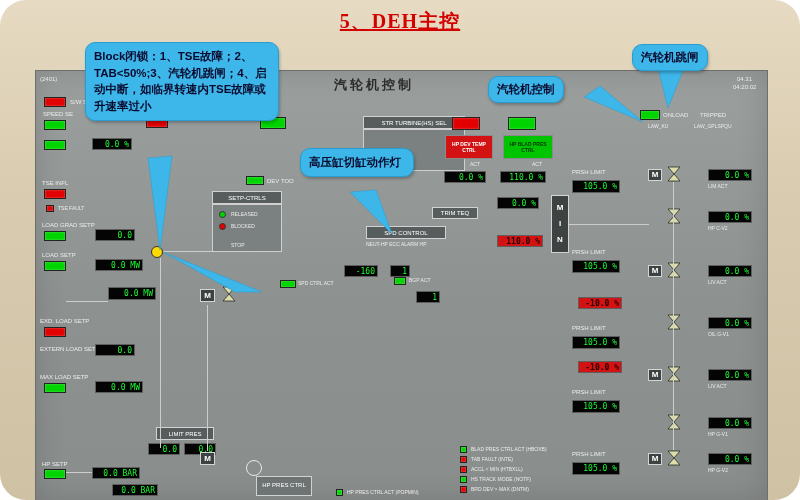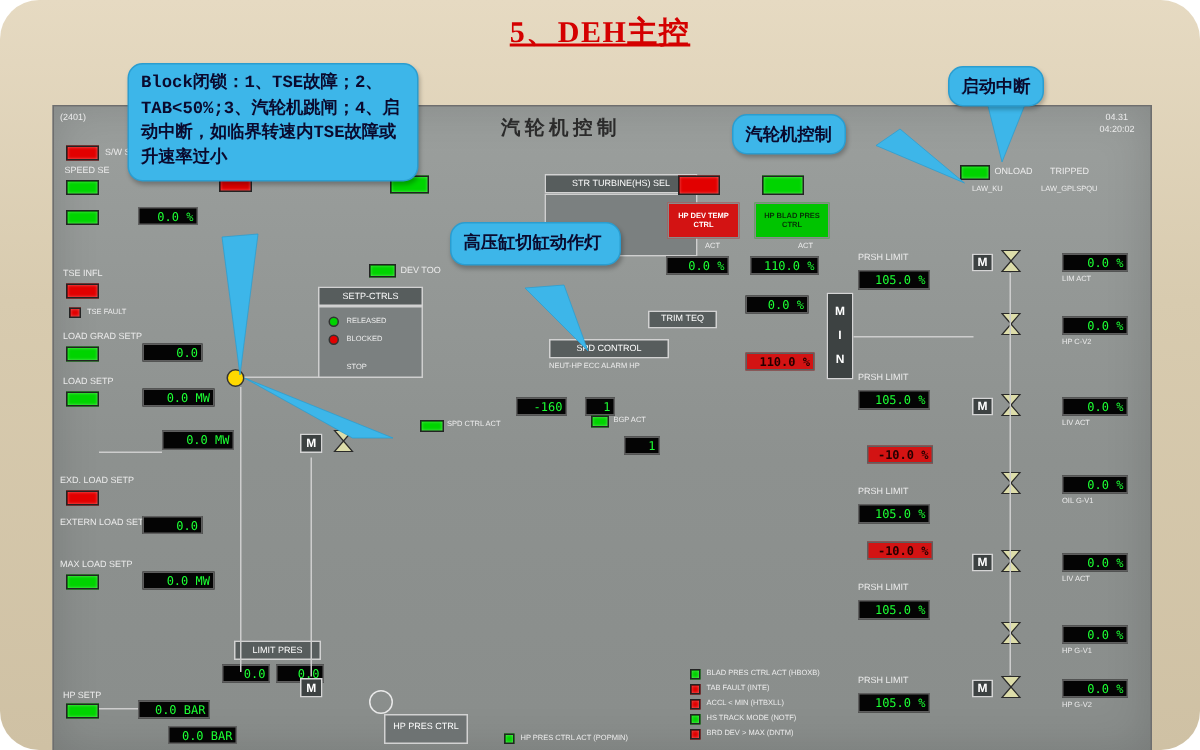--- a/index.html
+++ b/index.html
@@ -10,21 +10,21 @@
     font-family:"Liberation Serif",serif;font-size:20px;font-weight:bold;
     color:#d40000;text-decoration:underline;letter-spacing:1px;z-index:2;}
   .hmi-panel{position:absolute;left:35px;top:70px;width:731px;height:430px;
     background:linear-gradient(180deg,#9b9f9d 0%,#8d918f 55%,#84888635 100%),#8b8f8d;
     border:1px solid #6e6e6e;box-shadow:inset 0 0 30px rgba(0,0,0,.15);z-index:1;}
   .panel-title{position:absolute;left:306px;top:76px;font-size:13px;font-weight:bold;
     color:#2b2b2b;letter-spacing:3px;z-index:5;margin-left:28px;}
   .tails{position:absolute;left:0;top:0;z-index:19;pointer-events:none;}
   .callout{position:absolute;background:#3db6e9;border:1px solid #2a9dd0;border-radius:10px;
     padding:5px 8px;font-weight:bold;color:#0a0a2e;z-index:20;box-shadow:1px 2px 3px rgba(0,0,0,.25);}
-  .callout.c1{left:85px;top:42px;width:176px;font-size:11.5px;line-height:1.45;font-family:Liberation Mono, monospace;}
+  .callout.c1{left:85px;top:42px;width:176px;font-size:11.5px;line-height:1.45;}
   .callout.c2{left:300px;top:148px;width:96px;font-size:11.5px;line-height:1.5;}
   .callout.c3{left:488px;top:76px;font-size:11.5px;white-space:nowrap;}
   .callout.c4{left:632px;top:44px;font-size:11.5px;white-space:nowrap;}
   .callout.c5{left:215px;top:288px;width:208px;font-size:11.5px;line-height:1.5;}
   .el{position:absolute;box-sizing:border-box;z-index:5;font-family:"Liberation Sans",sans-serif;}
   .label{color:#ececec;font-size:6px;line-height:1;white-space:nowrap;}
   .label.tiny{font-size:5px;}
   .indicator{border:1px solid #232323;box-shadow:inset 0 0 2px rgba(255,255,255,.45);}
   .display{background:#040404;border:1px solid #5e5e5e;color:#1cff33;
     font-family:"DejaVu Sans Mono",monospace;font-size:8px;line-height:1.15;text-align:right;padding:1px 2px;}
@@ -62,21 +62,21 @@
     <polygon points="148,158 172,156 160,250" fill="#3db6e9" stroke="#2a9dd0" stroke-width="0.5"></polygon>
     <polygon points="350,192 376,190 392,234" fill="#3db6e9" stroke="#2a9dd0" stroke-width="0.5"></polygon>
     <polygon points="584,97 600,86 643,122" fill="#3db6e9" stroke="#2a9dd0" stroke-width="0.5"></polygon>
     <polygon points="658,68 684,68 668,108" fill="#3db6e9" stroke="#2a9dd0" stroke-width="0.5"></polygon>
     <polygon points="235,292 262,292 163,252" fill="#3db6e9" stroke="#2a9dd0" stroke-width="0.5"></polygon>
   </svg>
 
   <div class="callout c1">Block闭锁：1、TSE故障；2、TAB&lt;50%;3、汽轮机跳闸；4、启动中断，如临界转速内TSE故障或升速率过小</div>
   <div class="callout c2">高压缸切缸动作灯</div>
   <div class="callout c3">汽轮机控制</div>
-  <div class="callout c4">启动中断</div>
+  <div class="callout c4">汽轮机跳闸</div>
 <div class="el label" style="left: 40px; top: 76px;">(2401)</div>
     <div class="el label" style="left: 737px; top: 76px;">04.31</div>
     <div class="el label" style="left: 733px; top: 84px;">04:20:02</div>
     <div class="el indicator" style="left: 44px; top: 97px; width: 22px; height: 10px; background: rgb(226, 0, 0);"></div>
     <div class="el label" style="left: 70px; top: 99px;">S/W SK</div>
     <div class="el label" style="left: 43px; top: 111px;">SPEED SE</div>
     <div class="el indicator" style="left: 44px; top: 120px; width: 22px; height: 10px; background: rgb(0, 212, 0);"></div>
     <div class="el indicator" style="left: 44px; top: 140px; width: 22px; height: 10px; background: rgb(0, 212, 0);"></div>
     <div class="el display" style="left: 92px; top: 138px; width: 40px; height: 12px;">0.0 %</div>
     <div class="el label" style="left: 42px; top: 180px;">TSE INFL</div>

